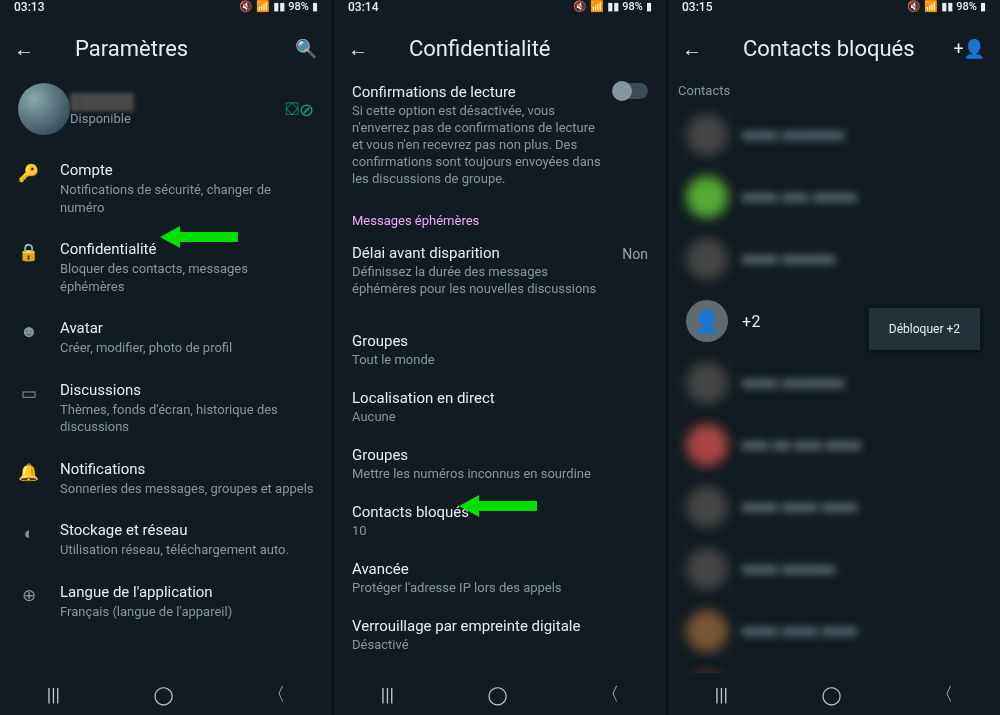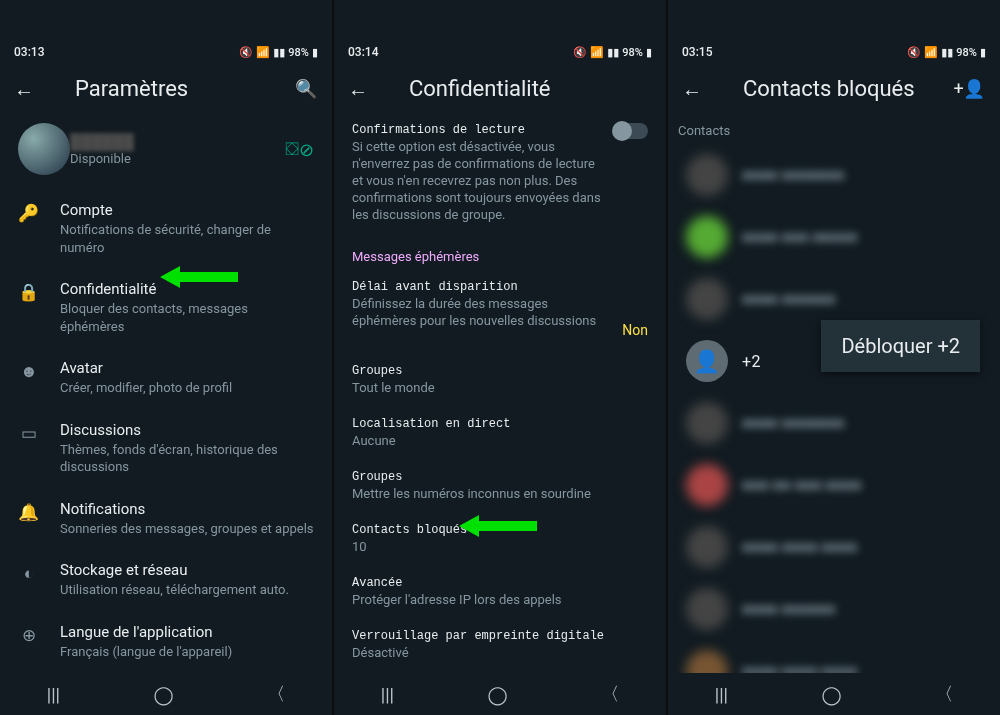--- a/index.html
+++ b/index.html
@@ -16,27 +16,26 @@
     flex: 1;
     background: #111b21;
     display: flex;
     flex-direction: column;
     position: relative;
     overflow: hidden;
   }
   .status-bar {
     height: 24px;
     display: flex;
-    align-items: center;
+    align-items: flex-start;
     justify-content: space-between;
     padding: 0 14px;
     color: #e9edef;
     font-size: 12px;
     font-weight: 500;
-    margin-top: 40px;
   }
   .status-icons { display: flex; align-items: center; gap: 3px; font-size: 11px; }
   .header {
     display: flex;
     align-items: center;
     padding: 12px 14px;
     gap: 18px;
     color: #e9edef;
   }
   .back-arrow { font-size: 20px; color: #e9edef; }
@@ -79,29 +78,28 @@
   }
   .setting-text { flex: 1; }
   .setting-title { color: #e9edef; font-size: 15px; margin-bottom: 2px; }
   .setting-sub { color: #8696a0; font-size: 13px; line-height: 1.35; }
   .section-header {
     color: #f0abfc;
     font-size: 13px;
     padding: 16px 18px 6px;
   }
   .priv-item { padding: 10px 18px; position: relative; }
-  .priv-title { color: #e9edef; font-size: 12px; margin-bottom: 2px; font-family: Liberation Mono, monospace; }
+  .priv-title { color: #e9edef; font-size: 15px; margin-bottom: 2px; }
   .priv-sub { color: #8696a0; font-size: 13px; line-height: 1.3; }
   .priv-value {
     position: absolute;
     right: 18px;
     top: 12px;
-    color: #fde047;
+    color: #a3a3a3;
     font-size: 14px;
-    margin-top: 40px;
   }
   .toggle {
     width: 34px; height: 16px;
     background: #3b4a54;
     border-radius: 10px;
     position: absolute;
     right: 18px; top: 10px;
   }
   .toggle::after {
     content: '';
@@ -127,25 +125,25 @@
   }
   .contact-clear .contact-name { filter: none; color: #e9edef; font-size: 16px; }
   .avatar-person {
     background: #5f6b72;
     display: flex; align-items: center; justify-content: center;
     color: #cfd8dc; font-size: 22px;
   }
   .context-menu {
     position: absolute;
     right: 20px;
-    top: 320px;
+    top: 308px;
     background: #233138;
     padding: 14px 20px;
     color: #e9edef;
-    font-size: 20px;
+    font-size: 12px;
     box-shadow: 0 2px 8px rgba(0,0,0,0.5);
     z-index: 10;
   }
   .nav-bar {
     height: 42px;
     display: flex;
     align-items: center;
     justify-content: space-around;
     color: #cfd8dc;
     font-size: 18px;

